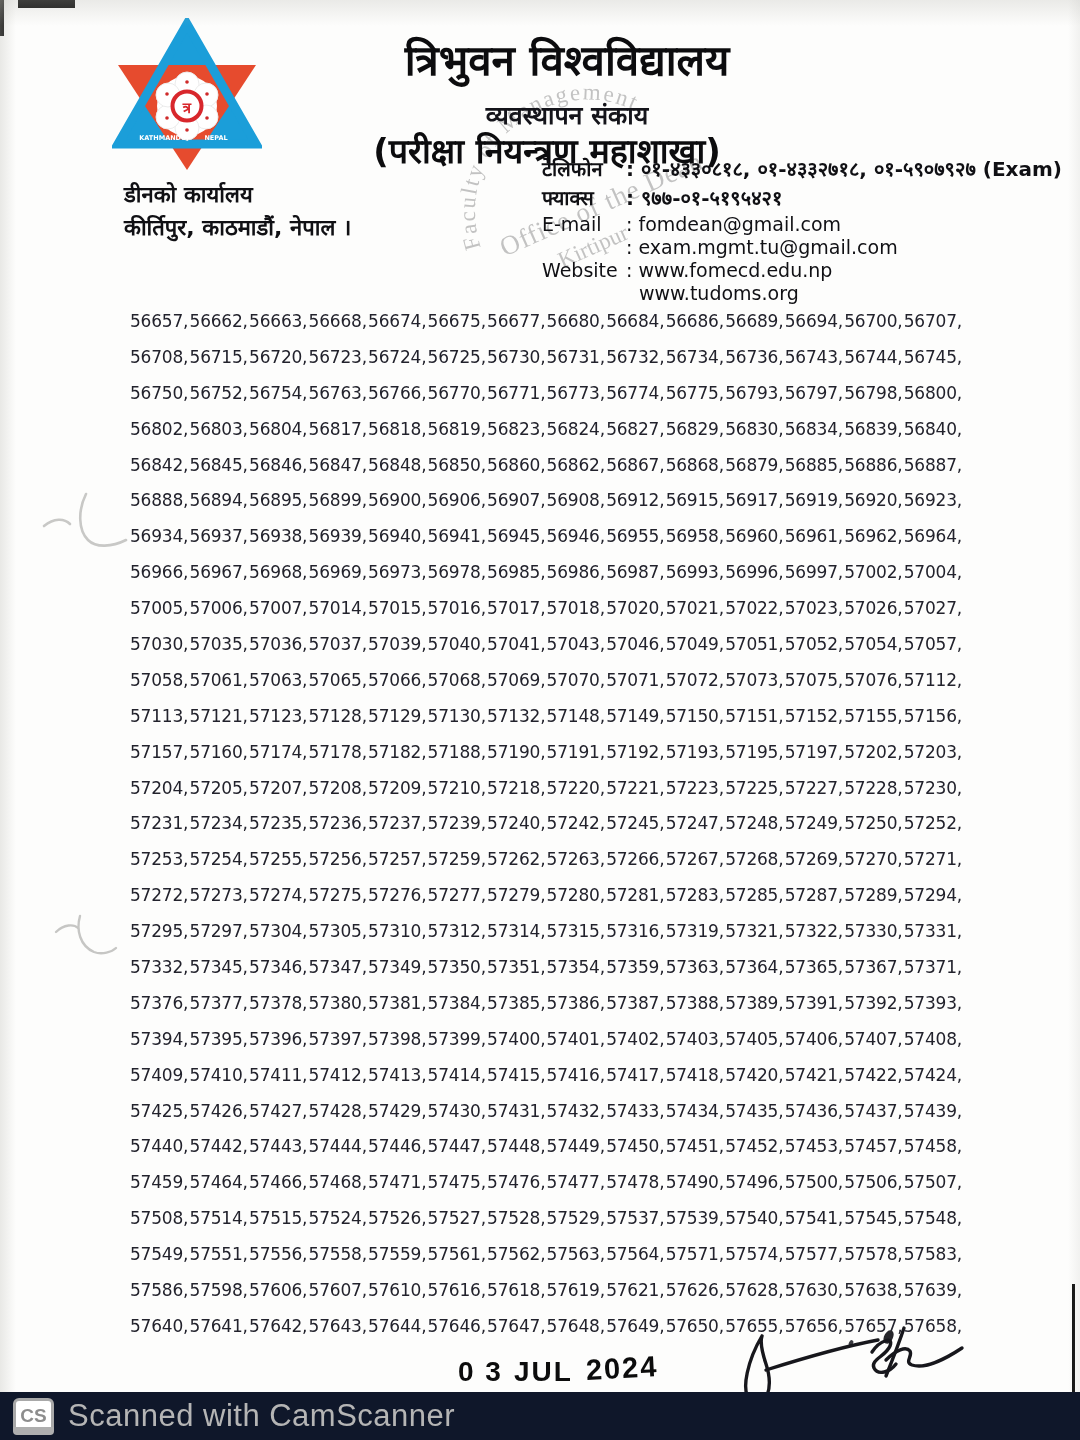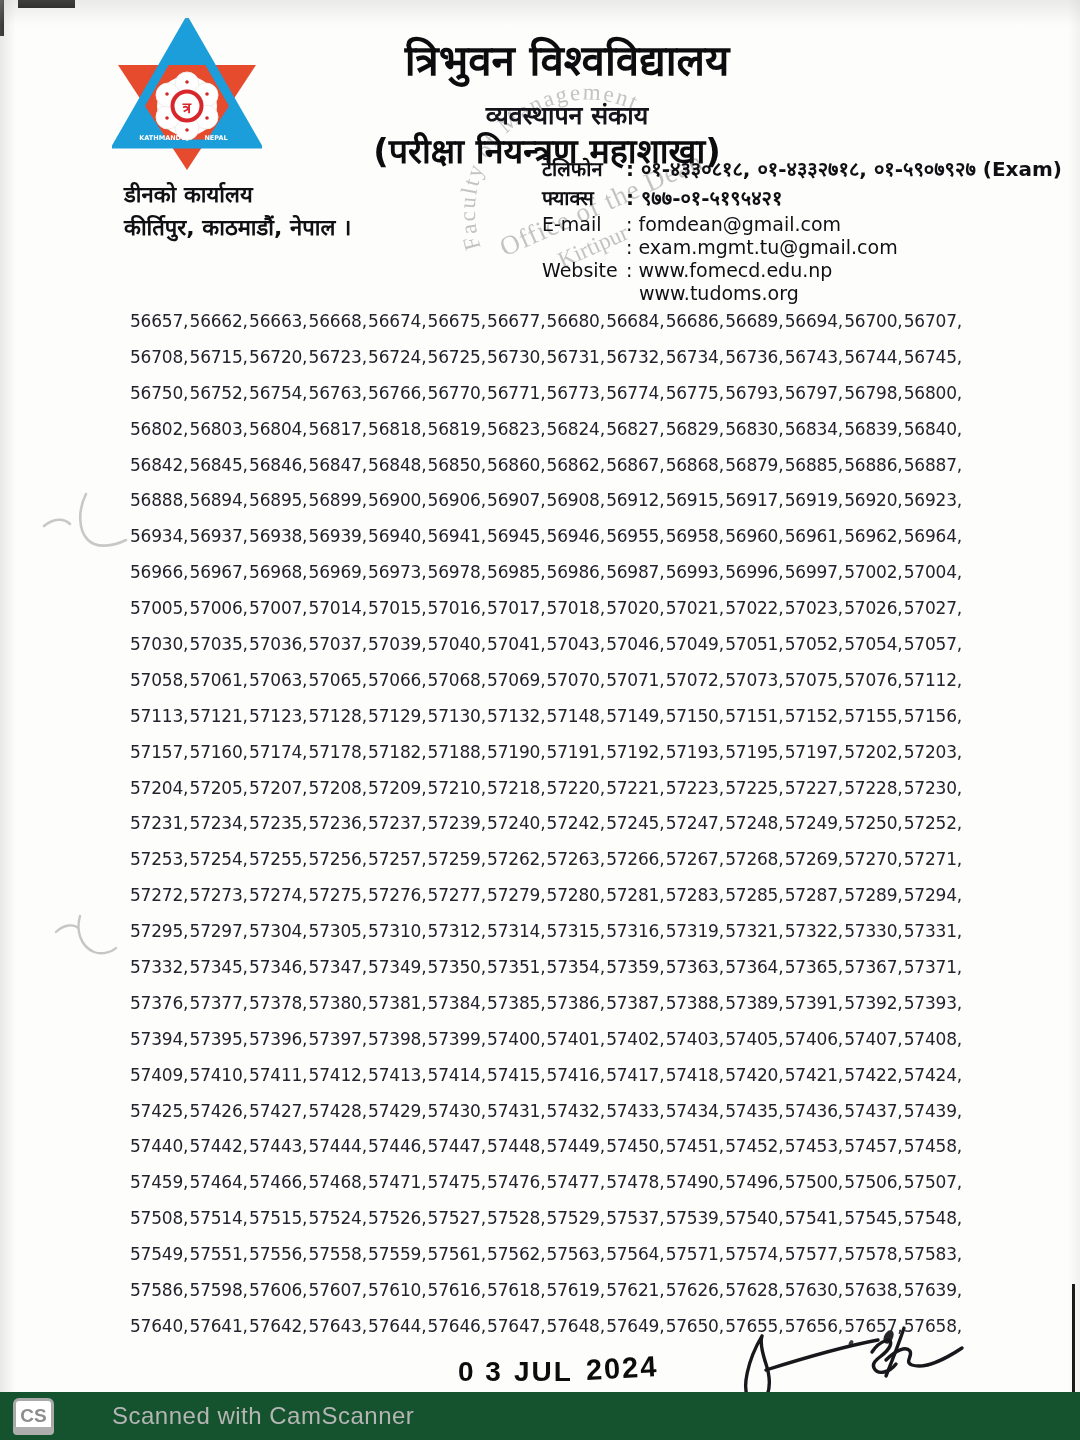--- a/index.html
+++ b/index.html
@@ -54,34 +54,34 @@
 
   .sig { left:700px; top:1318px; width:270px; height:100px; z-index:3; }
 
   
   .art { background:#101010; z-index:4; }
   .blot1 { left:884px; top:1330px; width:9px; height:14px; background:#26262b; border-radius:60% 40% 55% 45%; transform:rotate(18deg); z-index:3; }
   .blot2 { left:849px; top:1340px; width:4px; height:6px; background:#3a3a40; border-radius:50%; transform:rotate(30deg); z-index:3; }
 
   
   .footer {
-    left:0; right:0; bottom:0; height:48px; background:#14532d; z-index:6;
+    left:0; right:0; bottom:0; height:48px; background:#0f172a; z-index:6;
     display:flex; align-items:center; gap:14px; padding-left:13px;
   }
   .cs-badge {
     width:41px; height:37px; border:3px solid #a9a9a9; border-radius:6px;
     display:flex; align-items:center; justify-content:center;
     font-family:"Liberation Sans", sans-serif; font-size:19px; font-weight:bold; color:#8d8d8d;
     position:relative; background:#fff;
   }
   .cs-badge::after{
     content:""; position:absolute; left:-3px; right:-3px; bottom:-3px; height:8px;
     background:#aeaeae; border-radius:0 0 4px 4px;
   }
-  .footer-text { font-family:"Liberation Sans", sans-serif; font-size:24px; color:#b5b5b5; letter-spacing:.5px;margin-left:44px; }
+  .footer-text { font-family:"Liberation Sans", sans-serif; font-size:31px; color:#b5b5b5; letter-spacing:.5px; }
 </style>
 </head>
 <body>
 
 <div class="page">
 
   <div class="abs art" style="left:18px; top:0; width:57px; height:8px;"></div>
   <div class="abs art" style="left:0; top:0; width:4px; height:36px;"></div>
   <div class="abs art" style="left:1072px; top:1284px; width:3px; height:108px;"></div>
   <div class="abs blot1"></div>

